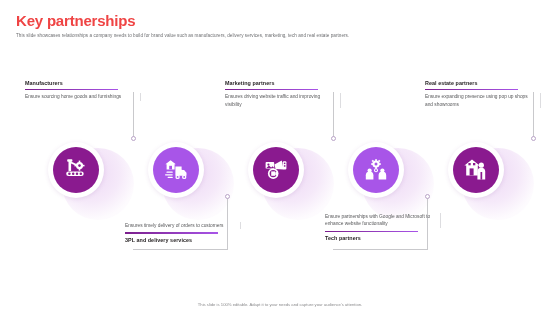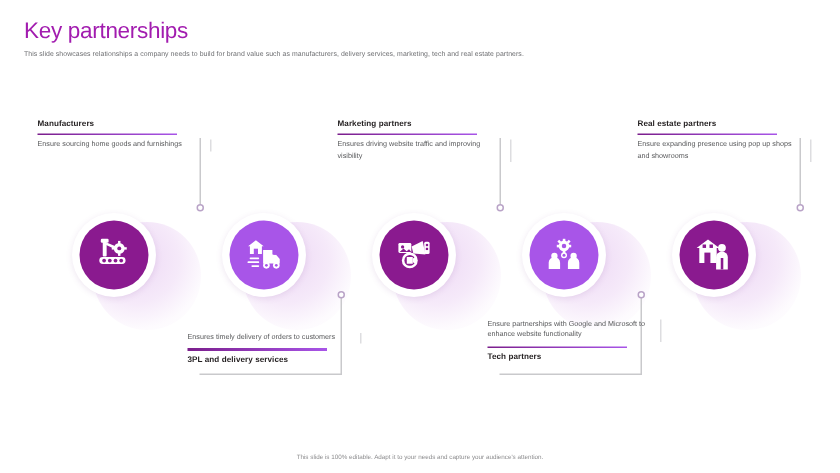--- a/index.html
+++ b/index.html
@@ -12,22 +12,22 @@
     overflow: hidden;
     position: relative;
   }
 
   
   .page-title {
     position: absolute;
     left: 16px;
     top: 12px;
     font-size: 15px;
-    font-weight: normal;
-    color: #a21caf;
+    font-weight: bold;
+    color: #ef4444;
     letter-spacing: -0.2px;
   }
   .page-subtitle {
     position: absolute;
     left: 16px;
     top: 33px;
     font-size: 4.6px;
     color: #6d6e71;
     letter-spacing: 0.05px;
     white-space: nowrap;

